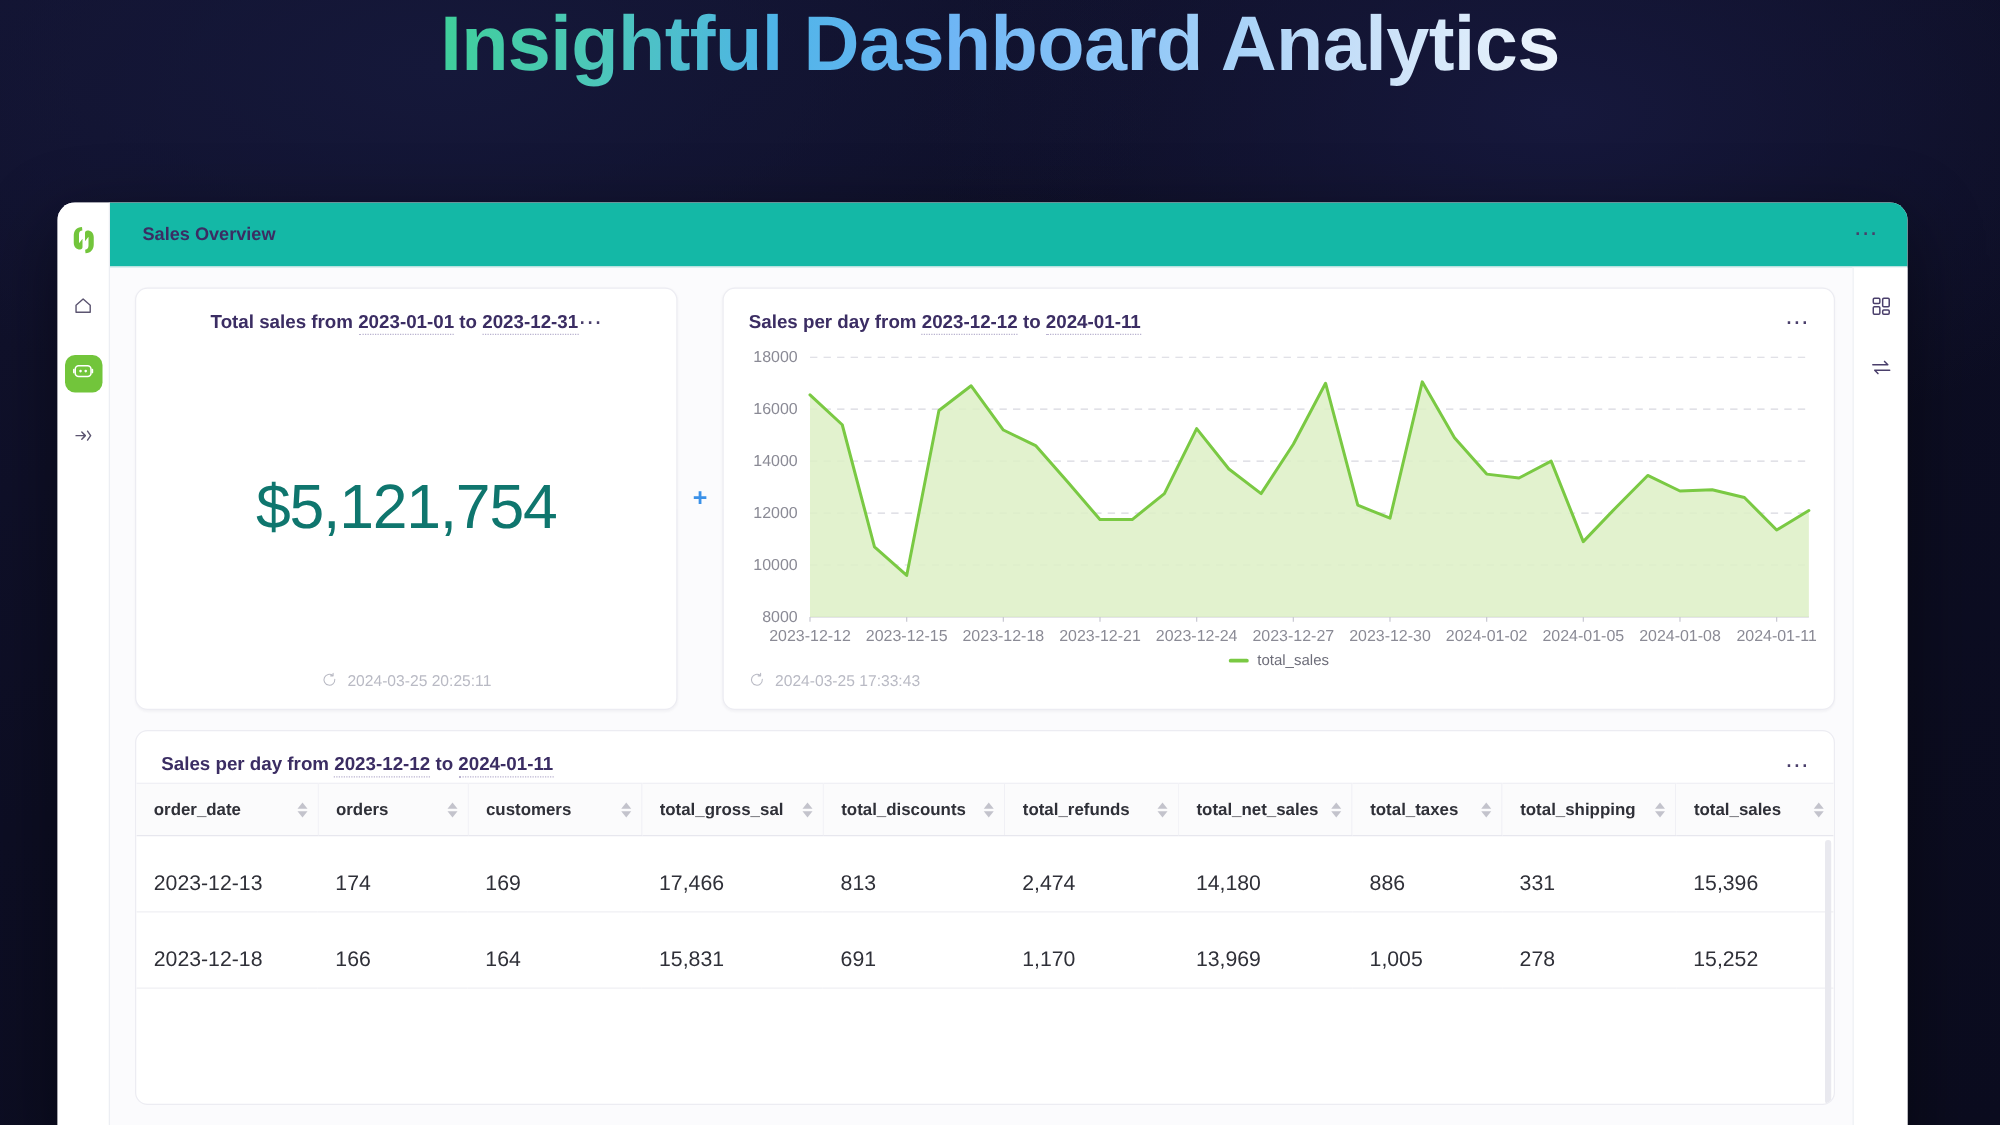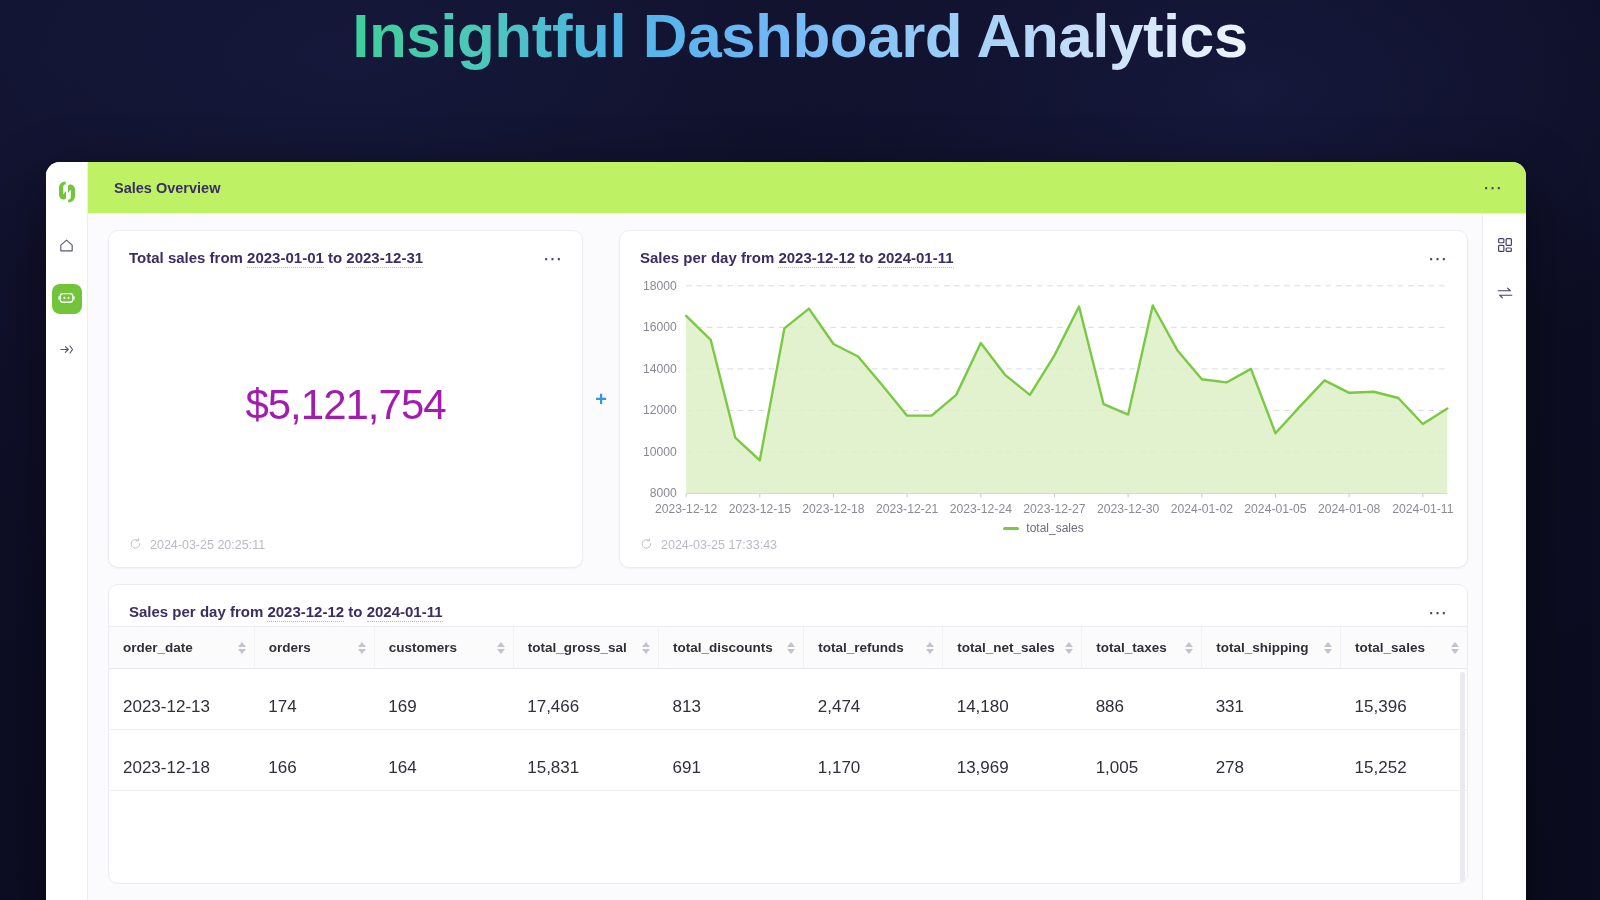--- a/index.html
+++ b/index.html
@@ -79,21 +79,21 @@
     border: 1px solid #92cf5f; color: #6cbd35;
     background: #fff;
     font-size: 13.5px; font-weight: bold;
     padding: 9px 16px; border-radius: 7px;
     cursor: pointer; white-space: nowrap;
     font-family: "Liberation Sans", sans-serif;
   }
 
   .subbar {
     height: 52px; flex: 0 0 52px;
-    background: #bef264;
+    background: #14b8a6;
     border-bottom: 1px solid #edeff4;
     display: flex; align-items: center;
     padding: 0 22px 0 26px;
   }
   .subbar-title { font-size: 14.5px; font-weight: bold; color: #3b2d63; }
   .dots { color: #4a3f6b; letter-spacing: 2px; font-size: 19px; line-height: 1; cursor: pointer; }
 
   
   .body-area { flex: 1; display: flex; min-height: 0; background: #fbfbfd; }
   .canvas { flex: 1; min-width: 0; padding: 16px 14px 0 20px; position: relative; overflow: hidden; }
@@ -108,36 +108,36 @@
 
   
   .cards-row { display: flex; align-items: stretch; gap: 0; }
   .card {
     background: #fff;
     border: 1px solid #ececf2;
     border-radius: 10px;
     display: flex; flex-direction: column;
     box-shadow: 0 1px 2px rgba(20,20,60,.04);
   }
-  .card-kpi { width: 475px; height: 338px; }
+  .card-kpi { width: 434px; height: 338px; align-items: center; }
   .plus-sep {
     width: 36px; display: flex; align-items: center; justify-content: center;
     color: #3b91e8; font-size: 20px; font-weight: bold; cursor: pointer;
   }
   .card-chart { flex: 1; height: 338px; min-width: 0; }
 
   .card-head {
     display: flex; align-items: flex-start; justify-content: space-between;
     padding: 18px 18px 4px 20px;
   }
   .card-title { font-size: 15px; font-weight: bold; color: #3b2d63; }
   .card-title .dtd { border-bottom: 1.5px dotted #b9b2cf; padding-bottom: 1px; }
 
   .kpi-value-wrap { flex: 1; display: flex; align-items: center; justify-content: center; }
-  .kpi-value { font-size: 42px; color: #a21caf; letter-spacing: -1px; font-weight: normal; }
+  .kpi-value { font-size: 50px; color: #0f766e; letter-spacing: -1px; font-weight: normal; }
 
   .card-foot {
     display: flex; align-items: center; gap: 8px;
     padding: 0 20px 14px 20px;
     color: #b9bac4; font-size: 12.5px;
   }
 
   
   .chart-area { flex: 1; position: relative; padding: 4px 14px 0 8px; min-height: 0; }
   .chart-inner { position: relative; width: 100%; height: 100%; }

